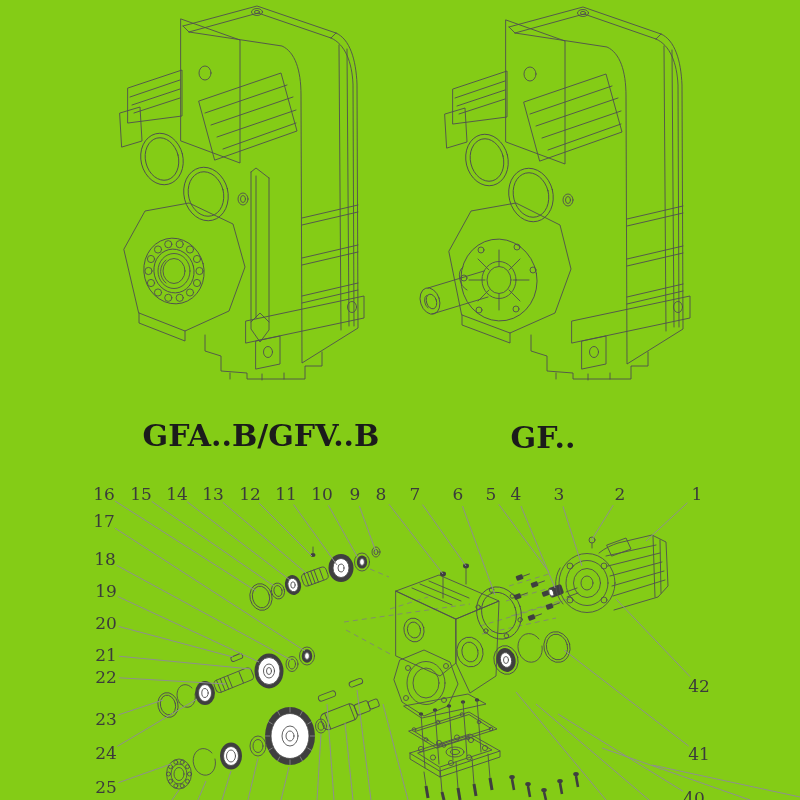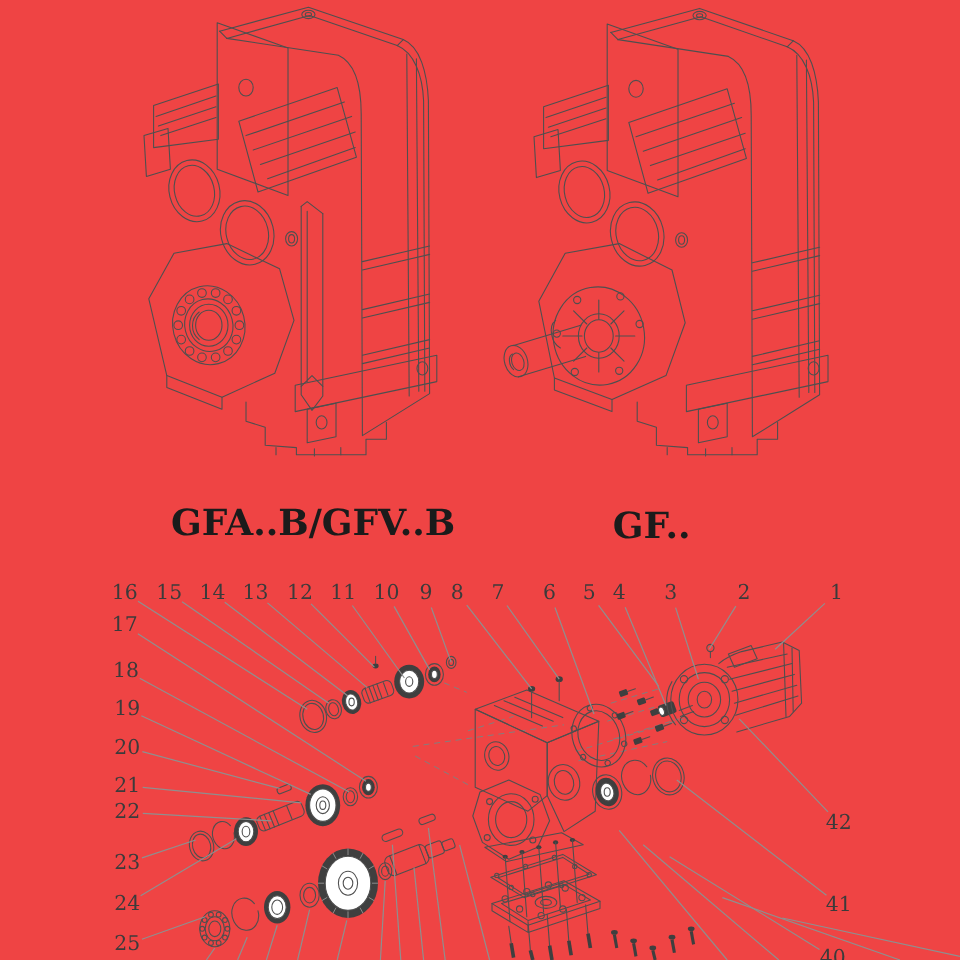--- a/index.html
+++ b/index.html
@@ -1,17 +1,17 @@
 <!DOCTYPE html>
 <html style="--line: #4f4f4f; --leader: #8f8f8f; --dark: #3f3f3f;"><head>
 <meta charset="utf-8">
 <style>
   :root { --line:#4f4f4f; --leader:#8f8f8f; --dark:#3f3f3f; --txt:#2e2e2e; }
   html,body{margin:0;padding:0;background:#fff;}
-  #stage{position:relative;width:800px;height:800px;background:#ef4444;overflow:hidden;
+  #stage{position:relative;width:800px;height:800px;background:#84cc16;overflow:hidden;
          font-family:"DejaVu Serif","Liberation Serif",serif;}
   svg{display:block;}
   .d  {stroke:var(--line);fill:none;stroke-width:.9;stroke-linejoin:round;stroke-linecap:round;}
   .df {stroke:var(--line);fill:#ffffff;stroke-width:.9;}
   .dk {fill:var(--dark);stroke:none;}
   .dkl{stroke:var(--dark);fill:none;}
   .dsh{stroke:#7f7f7f;stroke-width:.8;fill:none;stroke-dasharray:5 4;}
   .ldr{stroke:var(--leader);stroke-width:1;fill:none;}
   .hatch{stroke:#9a9a9a;stroke-width:.7;}
   .title-text{font-family:"DejaVu Serif","Liberation Serif",serif;font-weight:bold;

